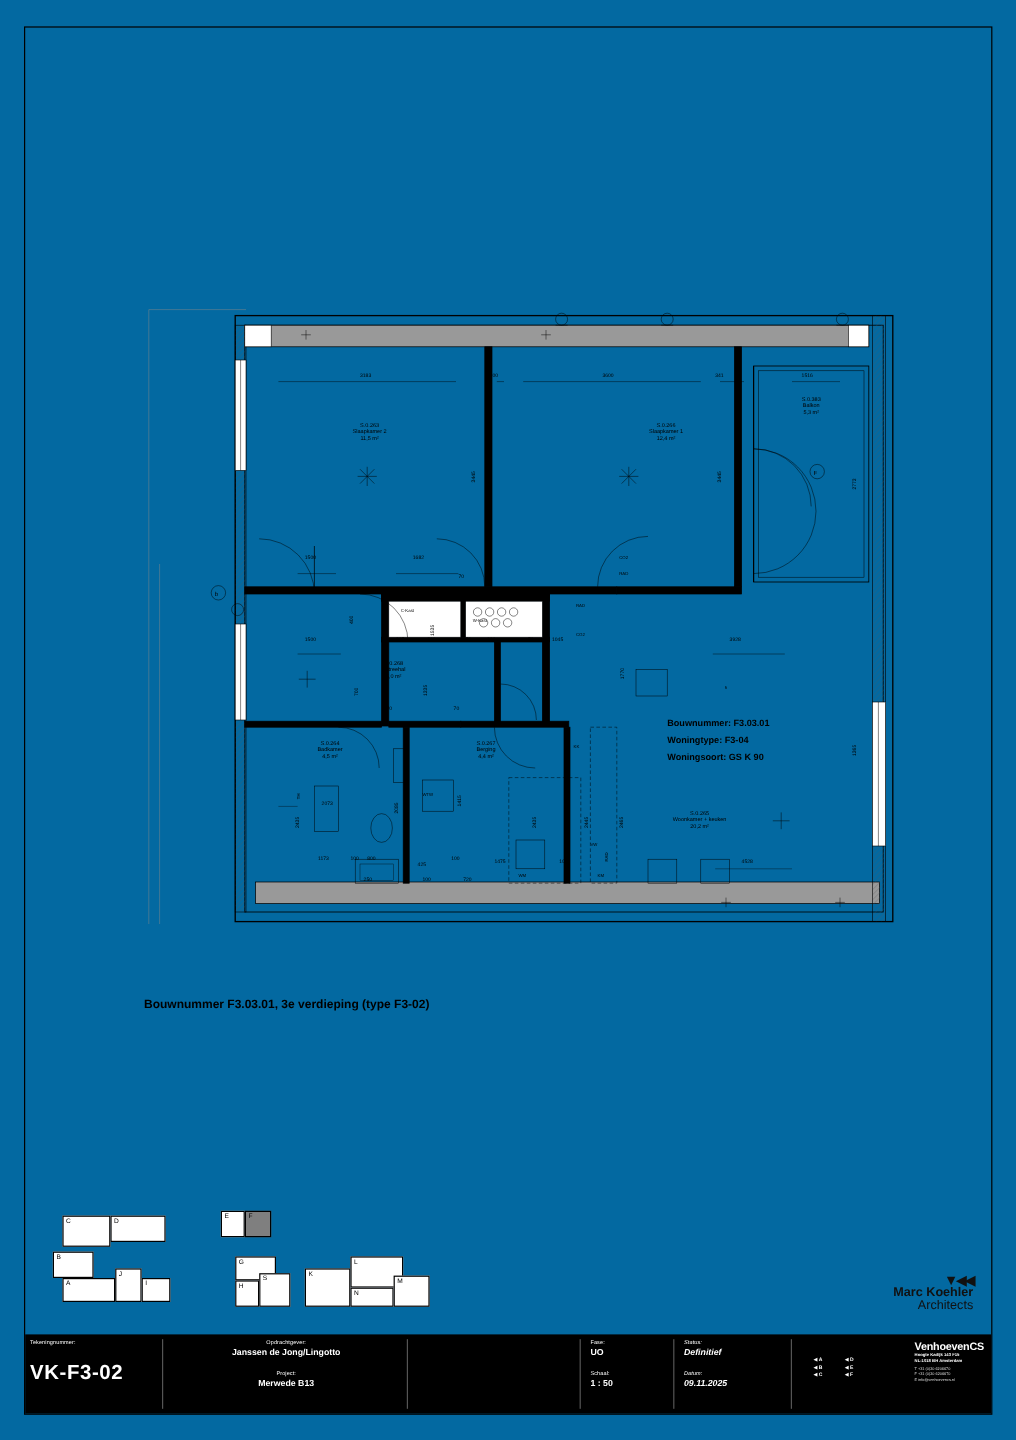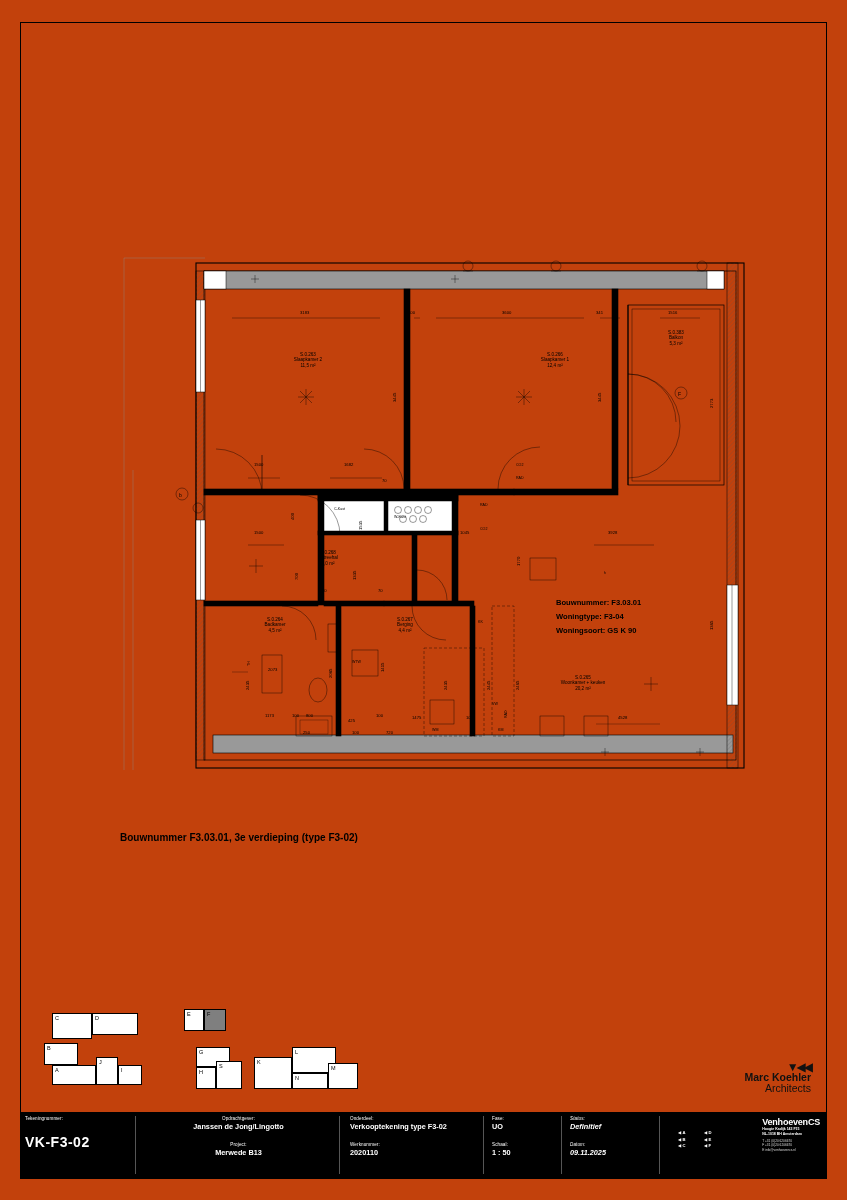--- a/index.html
+++ b/index.html
@@ -1,27 +1,27 @@
 <!DOCTYPE html>
 <html><head>
 <meta charset="utf-8">
 <style>
   html,body{margin:0;padding:0;background:#fff;}
   body{width:847px;height:1200px;font-family:"Liberation Sans",sans-serif;overflow:hidden;}
-  .sheet{position:relative;width:847px;height:1200px;background:#c2410c;}
+  .sheet{position:relative;width:847px;height:1200px;background:#0369a1;}
   .frame{position:absolute;left:20px;top:22px;width:807px;height:1157px;border:1px solid #000;box-sizing:border-box;}
   .plan{position:absolute;left:0;top:0;width:847px;height:1200px;}
   
   .tb{position:absolute;left:21px;top:1112px;width:805px;height:66px;background:#000;color:#fff;}
   .tb .cell{position:absolute;top:0;height:66px;box-sizing:border-box;padding:4px 5px;}
   .tb .lbl{font-size:4.6px;color:#fff;letter-spacing:.1px;line-height:6px;}
   .tb .val{font-size:7.3px;font-weight:bold;color:#fff;line-height:10px;}
   .tb-code{position:absolute;left:4px;top:4px;width:106px;height:58px;}
   .tb-code .lbl{font-size:4.6px;}
-  .tb-code .big{font-size:14px;font-weight:bold;letter-spacing:0.5px;margin-top:12px;}
+  .tb-code .big{font-size:17px;font-weight:bold;letter-spacing:0.5px;margin-top:12px;}
   .sep{position:absolute;top:4px;width:1px;height:58px;background:#555;}
   .vcs{position:absolute;right:6px;top:5px;text-align:left;}
   .vcs .nm{font-size:9px;font-weight:bold;letter-spacing:-0.2px;}
   .vcs .ad{font-size:3.5px;line-height:4.6px;font-weight:bold;}
   .vcs .ad2{font-size:3.2px;line-height:4.2px;color:#ddd;}
   .arrows{position:absolute;right:96px;top:18px;font-size:4.2px;line-height:6.5px;color:#fff;}
   .arrows span{display:inline-block;width:26px;}
   
   .logo{position:absolute;right:36px;top:1062px;text-align:right;color:#111;}
   .logo .tri{font-size:12px;letter-spacing:-2px;line-height:10px;}
@@ -370,26 +370,20 @@
     <div class="sep" style="left:114px;"></div>
 
     <div class="cell" style="left:120px;width:195px;text-align:center;">
       <div class="lbl">Opdrachtgever:</div>
       <div class="val">Janssen de Jong/Lingotto</div>
       <div class="lbl" style="margin-top:10px;">Project:</div>
       <div class="val">Merwede B13</div>
     </div>
     <div class="sep" style="left:318px;"></div>
 
-    <div class="cell" style="left:324px;width:135px;">
-      <div class="lbl">Onderdeel:</div>
-      <div class="val">Verkooptekening type F3-02</div>
-      <div class="lbl" style="margin-top:10px;">Werknummer:</div>
-      <div class="val">2020110</div>
-    </div>
     <div class="sep" style="left:462px;"></div>
 
     <div class="cell" style="left:466px;width:72px;">
       <div class="lbl">Fase:</div>
       <div class="val">UO</div>
       <div class="lbl" style="margin-top:10px;">Schaal:</div>
       <div class="val">1 : 50</div>
     </div>
     <div class="sep" style="left:540px;"></div>
 

